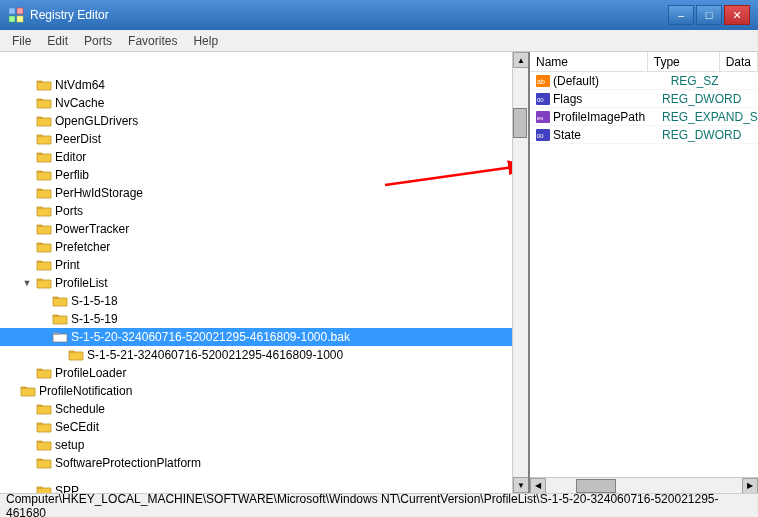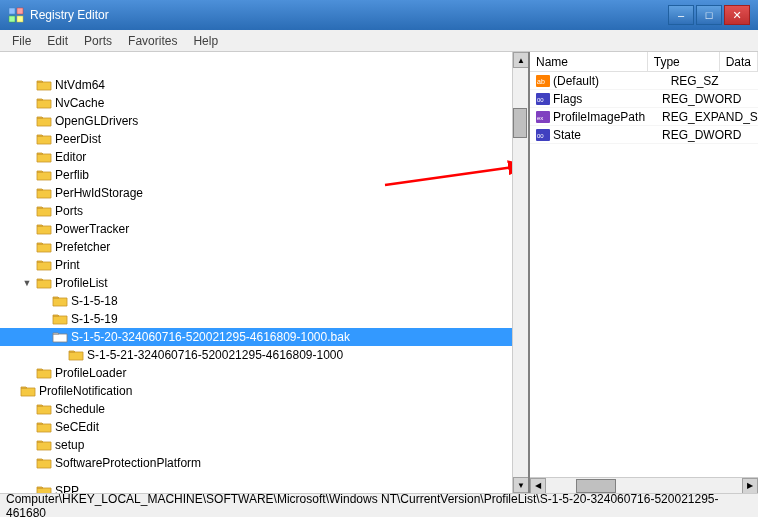--- a/index.html
+++ b/index.html
@@ -165,21 +165,21 @@
       padding: 0 6px;
       display: flex;
       align-items: center;
       gap: 3px;
       white-space: nowrap;
       overflow: hidden;
     }
     .registry-row .reg-type {
       width: 90px;
       padding: 0 6px;
-      color: #000000;
+      color: #0f766e;
     }
     .registry-row .reg-data {
       flex: 1;
       padding: 0 6px;
       color: #000;
     }
 
     
     .reg-icon {
       width: 14px;

